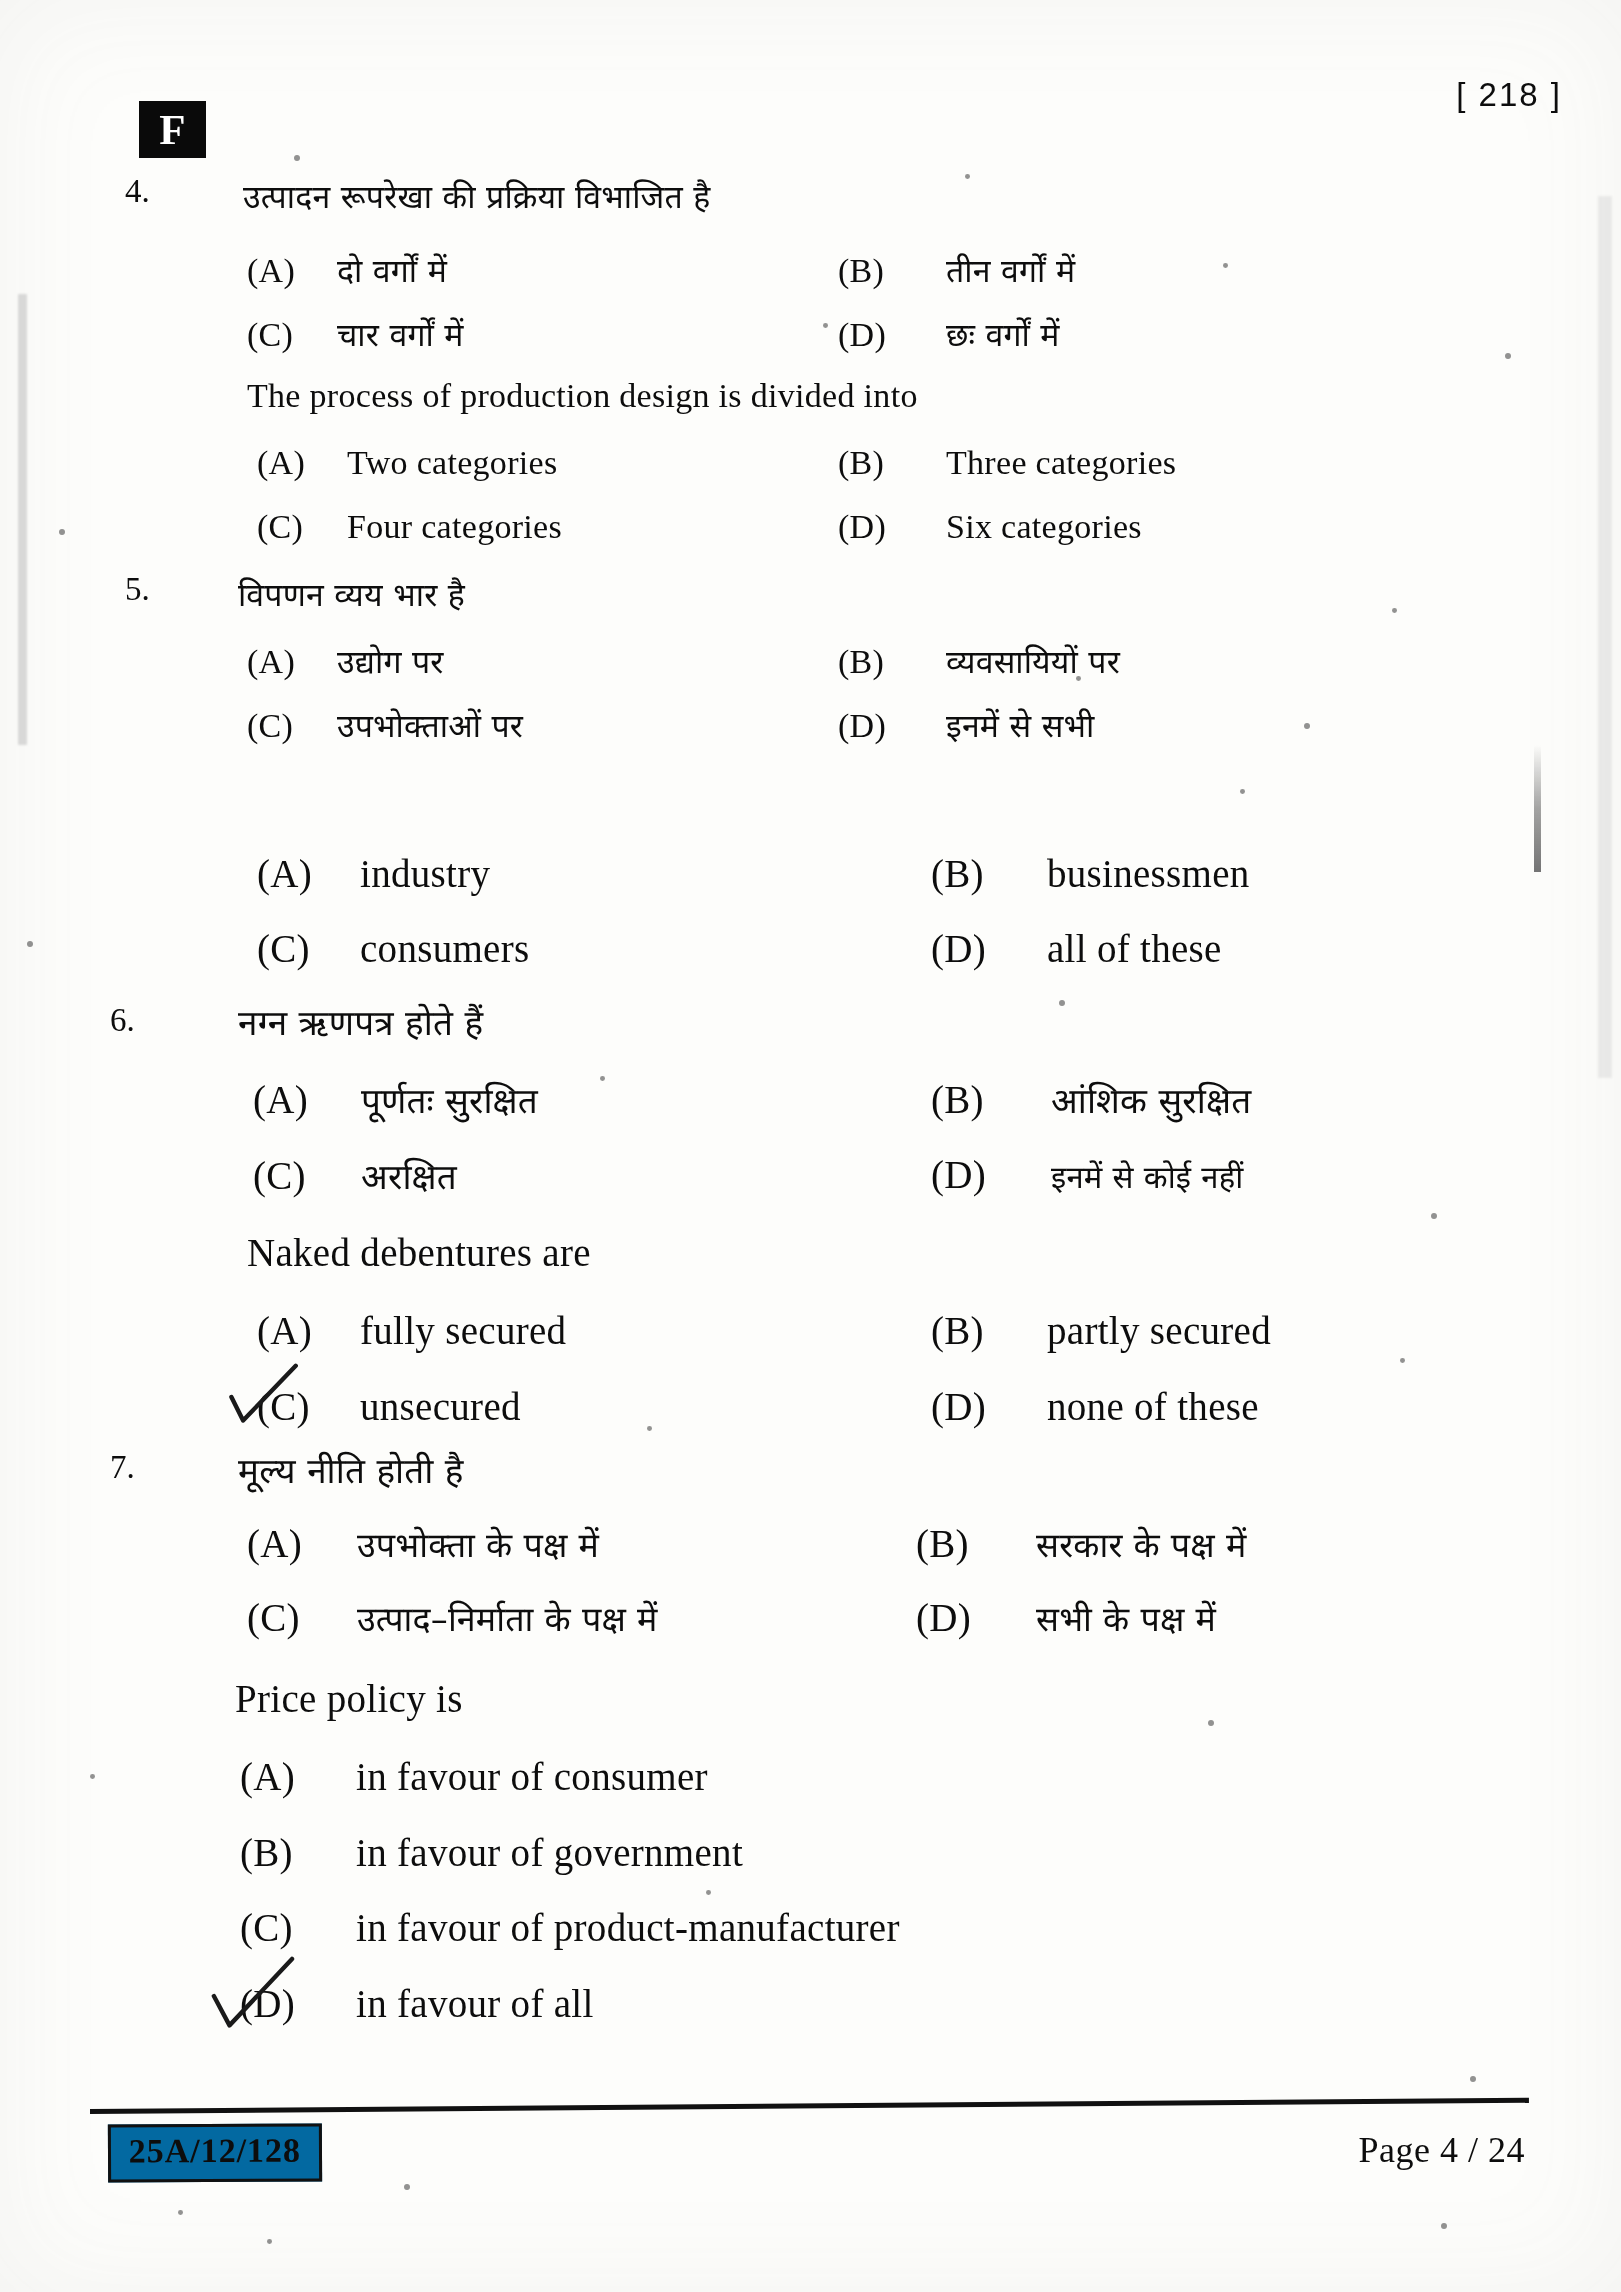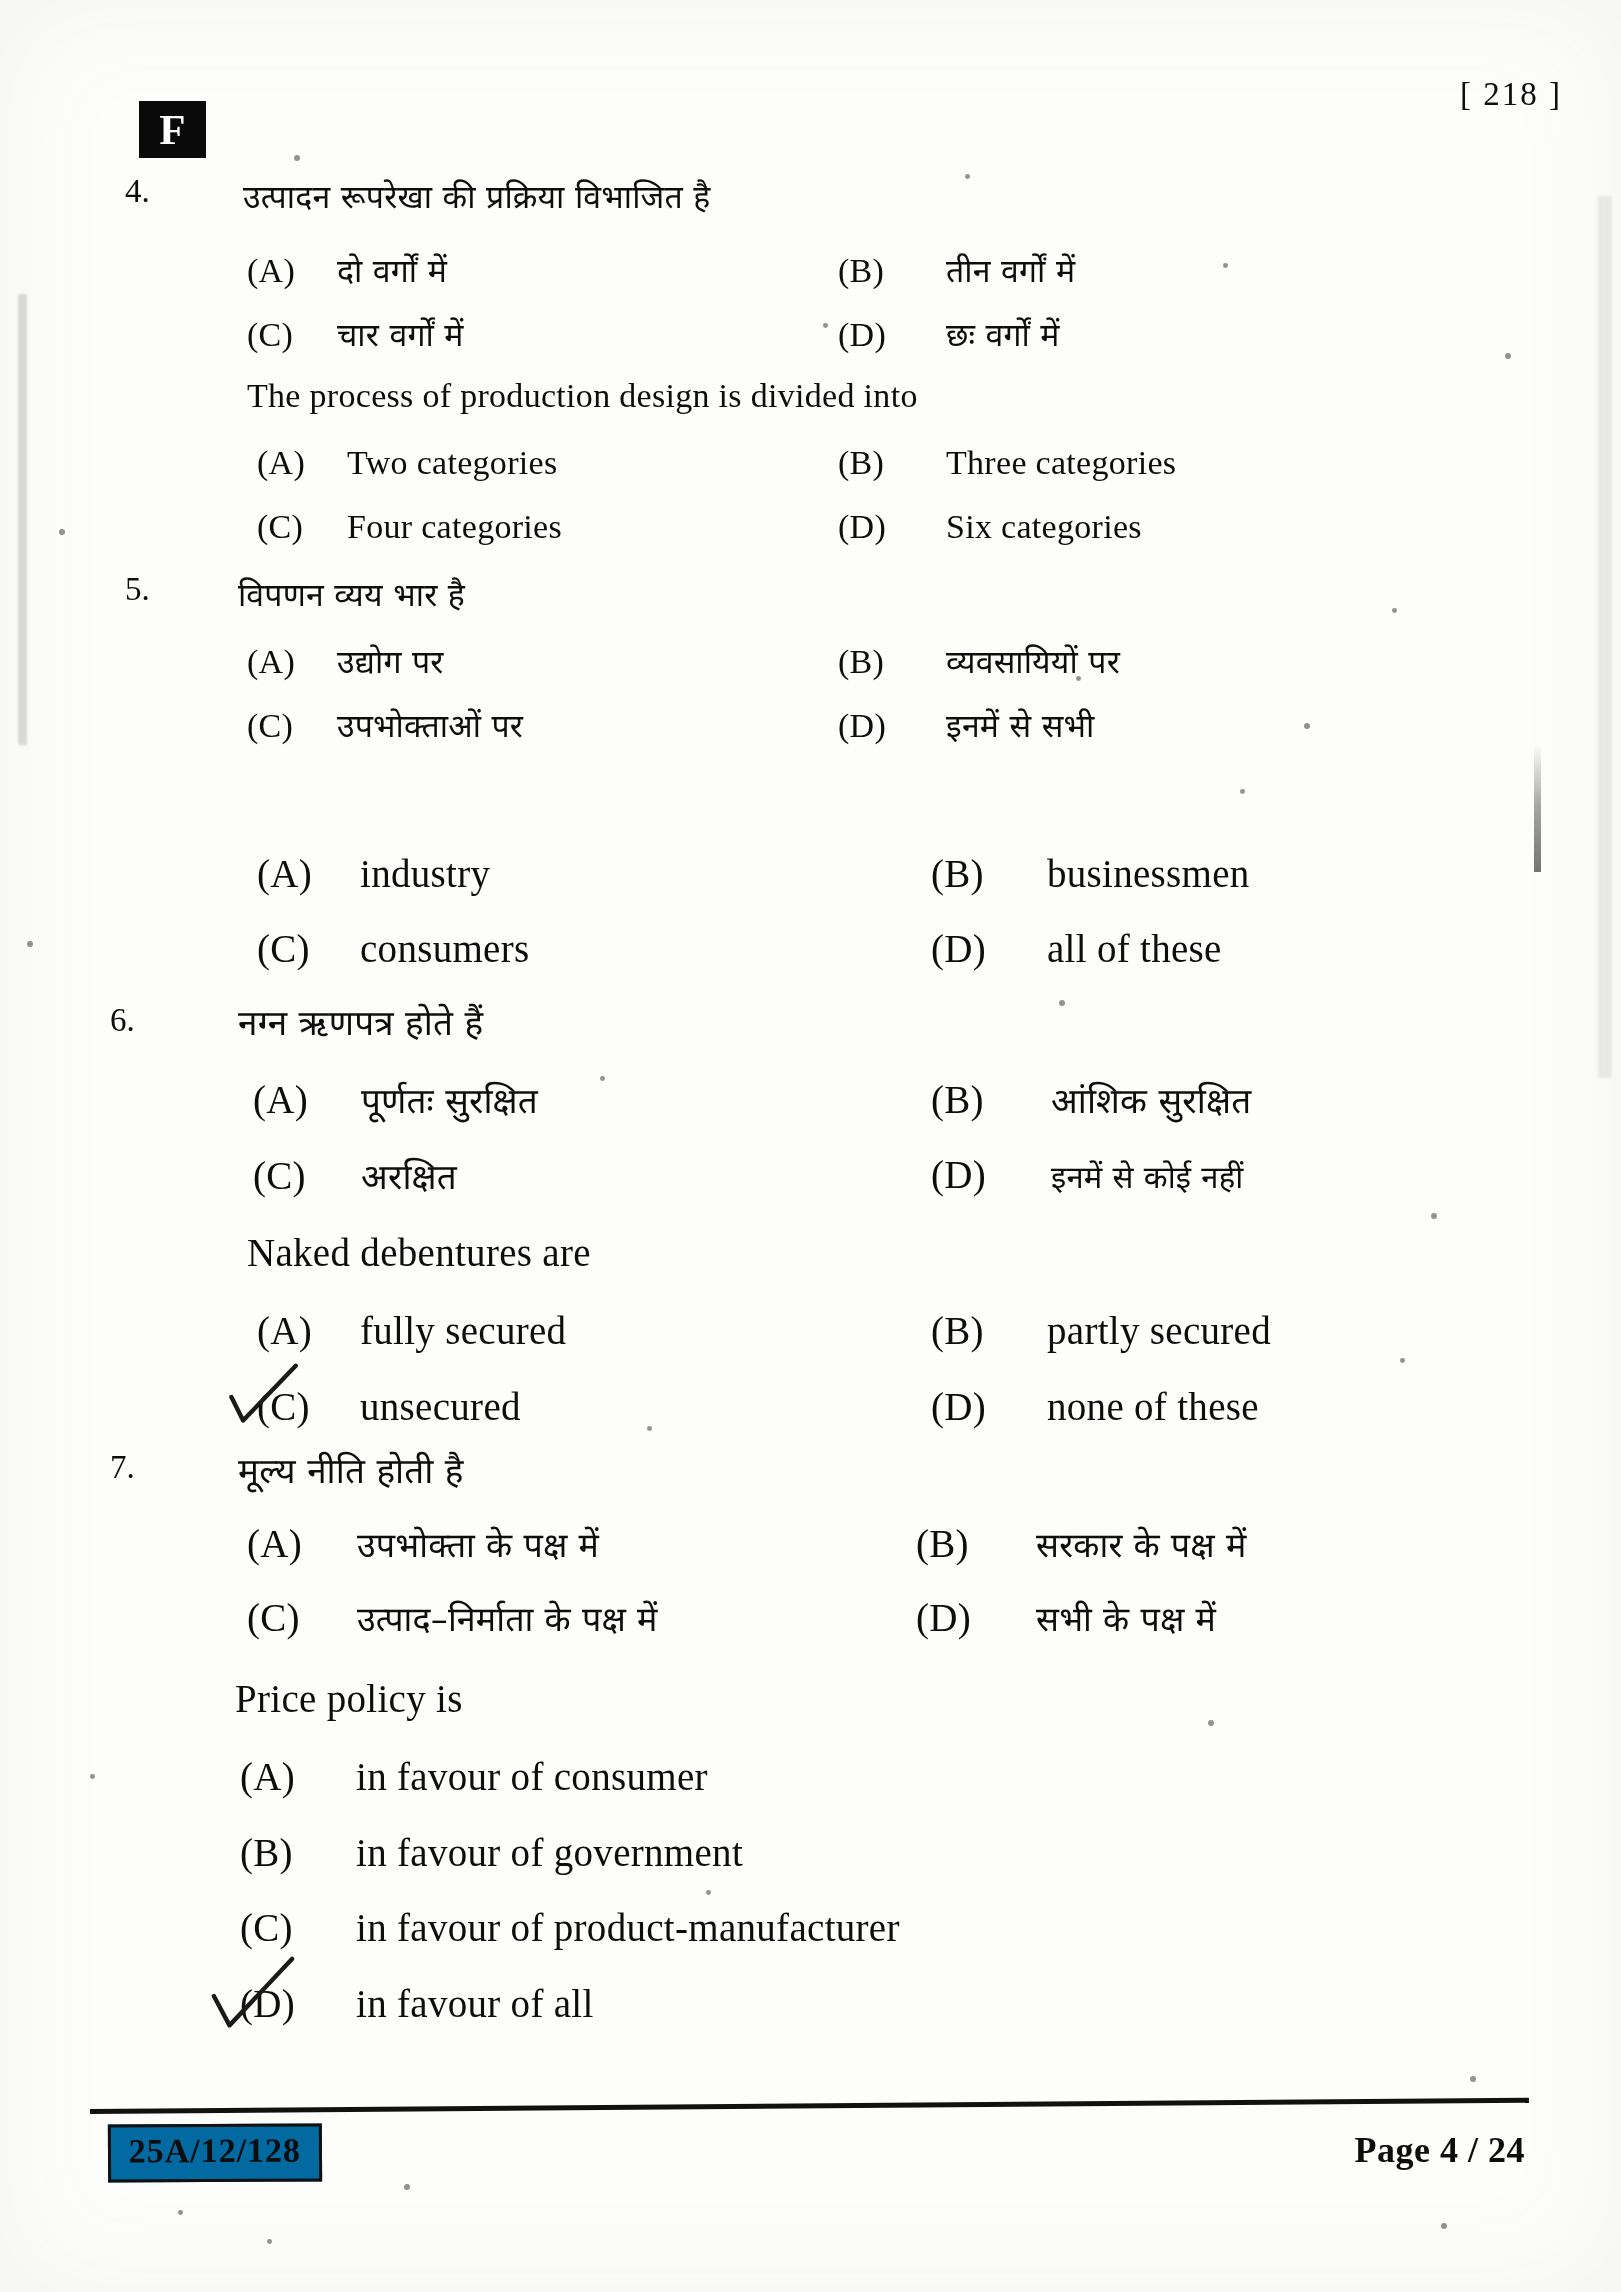--- a/index.html
+++ b/index.html
@@ -52,21 +52,21 @@
     line-height: 57px;
     text-align: center;
     letter-spacing: 0;
   }
 
   #page-code {
     position: absolute;
     right: 59px;
     top: 76px;
     font-size: 33px;
-    font-family: Liberation Serif, serif;
+    font-family: Liberation Sans, sans-serif;
     letter-spacing: 2px;
     white-space: nowrap;
     margin-left: 39px;
   }
 
   
   .qline {
     position: absolute;
     white-space: nowrap;
   }
@@ -135,21 +135,21 @@
     letter-spacing: 1px;
     transform: rotate(-0.3deg);
     background: #0369a1;
   }
   #page-count {
     position: absolute;
     right: 96px;
     top: 2129px;
     font-family: "Liberation Serif", "DejaVu Serif", serif;
     font-size: 36px;
-    font-weight: bold;
+    font-weight: normal;
     letter-spacing: 0.5px;
     white-space: nowrap;
   }
 
   
   #binding-mark {
     position: absolute;
     left: 1534px;
     top: 745px;
     width: 6.9px;

